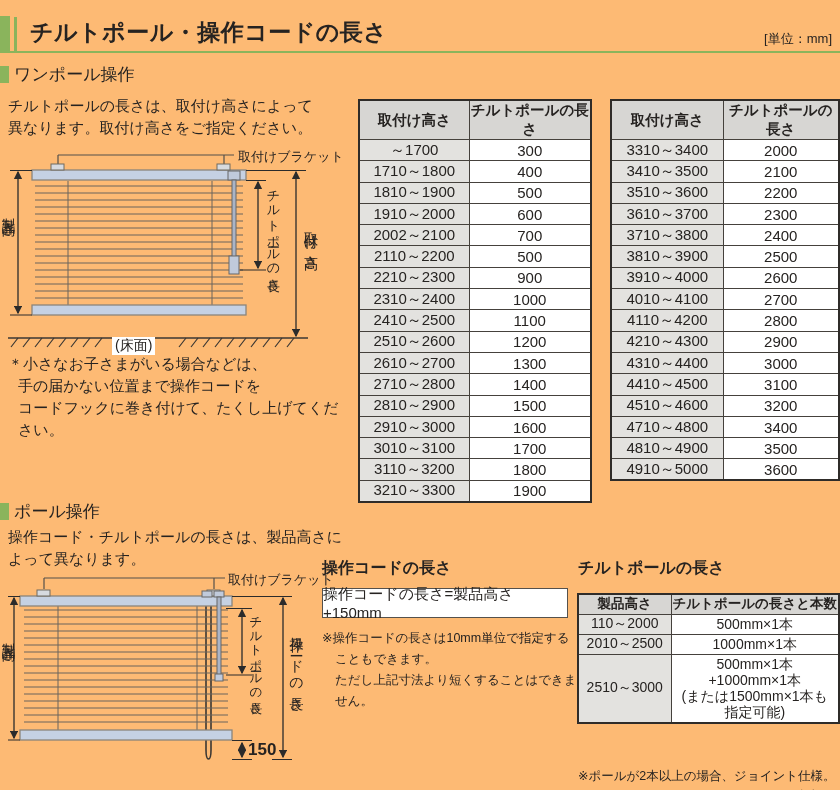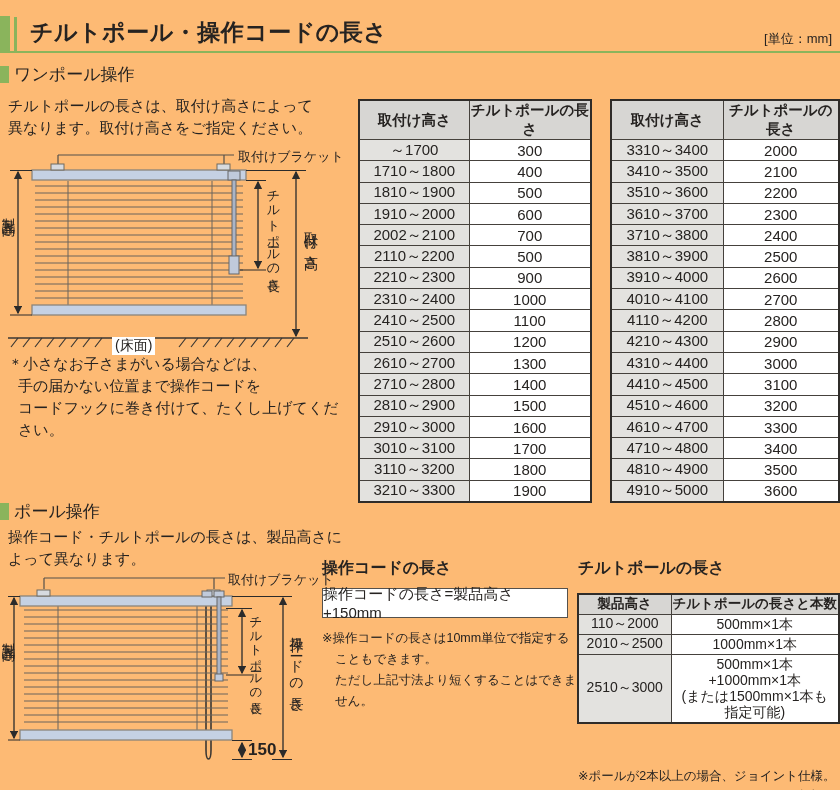--- a/index.html
+++ b/index.html
@@ -272,24 +272,20 @@
         </tr>
         <tr>
           <td class="col-range">4410～4500</td>
           <td class="col-val">3100</td>
         </tr>
         <tr>
           <td class="col-range">4510～4600</td>
           <td class="col-val">3200</td>
         </tr>
         <tr>
-          <td class="col-range">4610～4700</td>
-          <td class="col-val">3300</td>
-        </tr>
-        <tr>
           <td class="col-range">4710～4800</td>
           <td class="col-val">3400</td>
         </tr>
         <tr>
           <td class="col-range">4810～4900</td>
           <td class="col-val">3500</td>
         </tr>
         <tr>
           <td class="col-range">4910～5000</td>
           <td class="col-val">3600</td>

